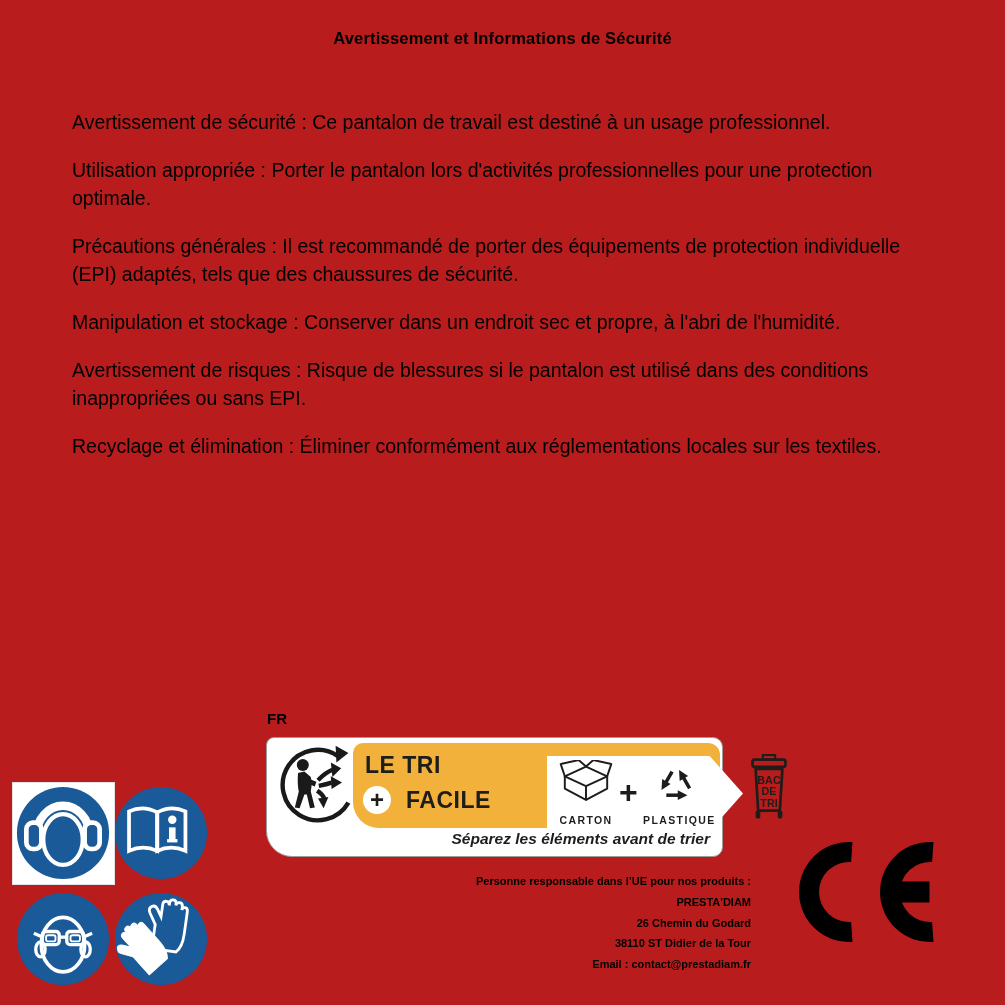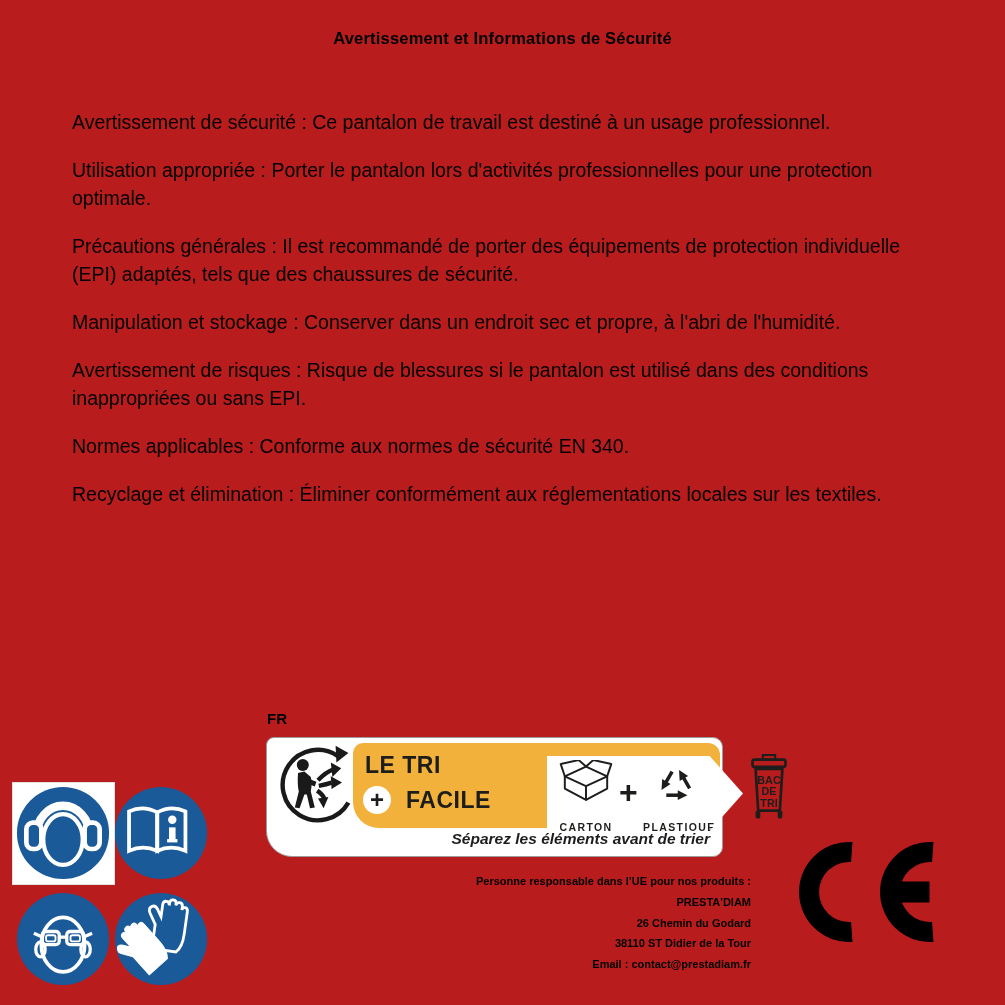--- a/index.html
+++ b/index.html
@@ -25,21 +25,21 @@
   .yellow-band{position:absolute;left:86px;top:5px;width:367px;height:85px;background:#F1B13A;
     border-radius:10px 12px 16px 26px;}
   .letri{position:absolute;left:12px;top:9px;font-size:23px;font-weight:900;color:#1d1d1b;letter-spacing:.5px;}
   .plusrow{position:absolute;left:10px;top:42px;height:30px;display:flex;align-items:center;}
   .plus-circle{width:28px;height:28px;border-radius:50%;background:#fff;color:#1d1d1b;
     display:flex;align-items:center;justify-content:center;font-size:24px;font-weight:900;line-height:1;}
   .facile{margin-left:15px;font-size:23px;font-weight:900;color:#1d1d1b;letter-spacing:.5px;}
   .white-banner{position:absolute;left:194px;top:13px;width:196px;height:75px;background:#fff;
     clip-path:polygon(0 0,83% 0,100% 50%,83% 100%,0 100%);}
   .material{position:absolute;top:4px;text-align:center;}
-  .material .m-label{font-size:10.5px;font-weight:bold;letter-spacing:1.4px;color:#1d1d1b;margin-top:13px;}
+  .material .m-label{font-size:10.5px;font-weight:bold;letter-spacing:1.4px;color:#1d1d1b;margin-top:6px;}
   .mat-plus{position:absolute;left:72px;top:18px;font-size:32px;font-weight:900;color:#1d1d1b;}
   .bin{position:absolute;left:397px;top:11px;width:38px;height:68px;}
   .separate-note{position:absolute;right:12px;top:92px;font-size:15.5px;font-style:italic;
     font-weight:bold;color:#1d1d1b;}
 
   .address{position:absolute;left:251px;top:871px;width:500px;text-align:right;
     font-size:11px;font-weight:bold;line-height:20.8px;}
 
   .ce-mark{position:absolute;left:799px;top:842px;width:140px;height:100px;}
 </style>
@@ -52,21 +52,20 @@
 
   <div class="body-text">
     <p class="para">Avertissement de sécurité : Ce pantalon de travail est destiné à un usage professionnel.</p>
     <p class="para">Utilisation appropriée : Porter le pantalon lors d'activités professionnelles pour une protection
 optimale.</p>
     <p class="para">Précautions générales : Il est recommandé de porter des équipements de protection individuelle
 (EPI) adaptés, tels que des chaussures de sécurité.</p>
     <p class="para">Manipulation et stockage : Conserver dans un endroit sec et propre, à l'abri de l'humidité.</p>
     <p class="para">Avertissement de risques : Risque de blessures si le pantalon est utilisé dans des conditions
 inappropriées ou sans EPI.</p>
-    <p class="para">Normes applicables : Conforme aux normes de sécurité EN 340.</p>
     <p class="para">Recyclage et élimination : Éliminer conformément aux réglementations locales sur les textiles.</p>
   </div>
 
   <div class="icon-sticker"></div>
 
   <svg class="safety-icon" style="left:16px;top:786px" viewBox="0 0 100 100">
     <circle cx="50" cy="50" r="49" fill="#1A5A98"></circle>
     <path d="M22,52 A28,31 0 0 1 78,52" fill="none" stroke="#fff" stroke-width="9"></path>
     <ellipse cx="50" cy="57" rx="21" ry="27" fill="none" stroke="#fff" stroke-width="4.5"></ellipse>
     <rect x="11" y="39" width="16" height="28" rx="7" fill="#1A5A98" stroke="#fff" stroke-width="5"></rect>

